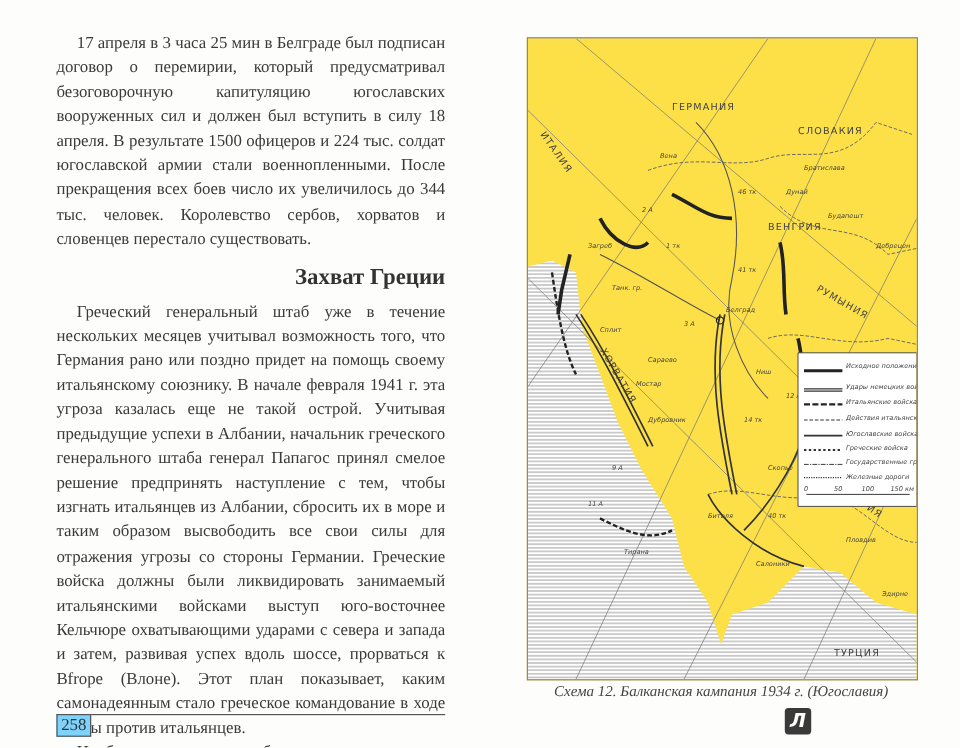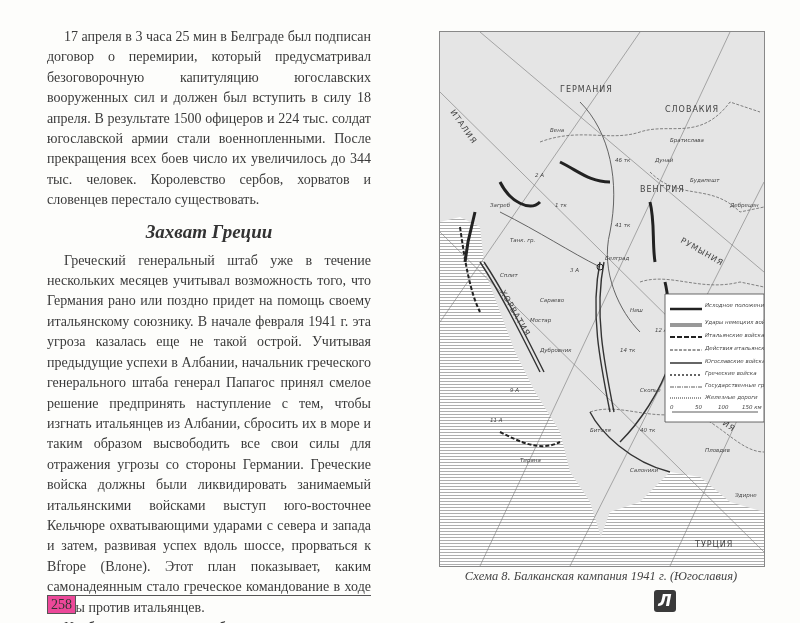--- a/index.html
+++ b/index.html
@@ -1,22 +1,22 @@
 <!DOCTYPE html>
 <html><head>
 <meta charset="utf-8">
 <style>
   html,body{margin:0;padding:0;background:#fdfdfb;}
   body{width:800px;height:623px;position:relative;overflow:hidden;font-family:"Liberation Serif","DejaVu Serif",serif;color:#3a3a3a;}
   .left{position:absolute;left:47px;top:27px;width:324px;}
   .para{font-size:14px;line-height:20.4px;text-align:justify;margin:0;text-indent:17px;hyphens:manual;}
-  .heading{font-style:italic;font-size:19px;text-align:center;margin:10px 0 8px 0;color:#333;}
+  .heading{font-size:19px;text-align:right;margin:10px 0 8px 0;color:#333;}
   .footer{position:absolute;left:47px;top:595px;width:324px;border-top:1px solid #555;}
-  .pagenum{position:absolute;left:0;top:-1px;border:1px solid #555;padding:0 3px;font-size:14px;line-height:17px;color:#333;background:#ec4899;}
-  .map{position:absolute;left:439px;top:31px;width:324px;height:534px;border:1px solid #888;background:#e5e5e5;overflow:hidden;}
+  .pagenum{position:absolute;left:0;top:-1px;border:1px solid #555;padding:0 3px;font-size:14px;line-height:17px;color:#333;background:#7dd3fc;}
+  .map{position:absolute;left:439px;top:31px;width:324px;height:534px;border:1px solid #888;background:#fde047;overflow:hidden;}
   .caption{position:absolute;left:439px;top:569px;width:324px;text-align:center;font-style:italic;font-size:12.5px;color:#444;}
   .logo{position:absolute;left:654px;top:590px;width:22px;height:22px;background:#3a3a3a;border-radius:3px;color:#fff;font-family:"DejaVu Sans",sans-serif;font-weight:bold;font-style:italic;font-size:16px;text-align:center;line-height:22px;}
   svg text{font-family:"DejaVu Sans",sans-serif;fill:#444;}
   .ml{font-size:5.5px;font-style:italic;}
   .country{font-size:8px;letter-spacing:1px;}
   .leg{font-size:5.5px;font-style:italic;}
 </style>
 </head>
 <body>
 
@@ -153,14 +153,14 @@
       <text class="leg" x="265" y="367">Железные дороги</text>
       <line x1="232" y1="380" x2="318" y2="380" stroke="#333" stroke-width="0.8"></line>
       <text class="leg" x="230" y="377">0</text>
       <text class="leg" x="255" y="377">50</text>
       <text class="leg" x="278" y="377">100</text>
       <text class="leg" x="302" y="377">150 км</text>
     </g>
   </svg>
 </div>
 
-<div class="caption">Схема 8. Балканская кампания 1941 г. (Югославия)</div>
+<div class="caption">Схема 12. Балканская кампания 1934 г. (Югославия)</div>
 <div class="logo">Л</div>
 
 </body></html>

